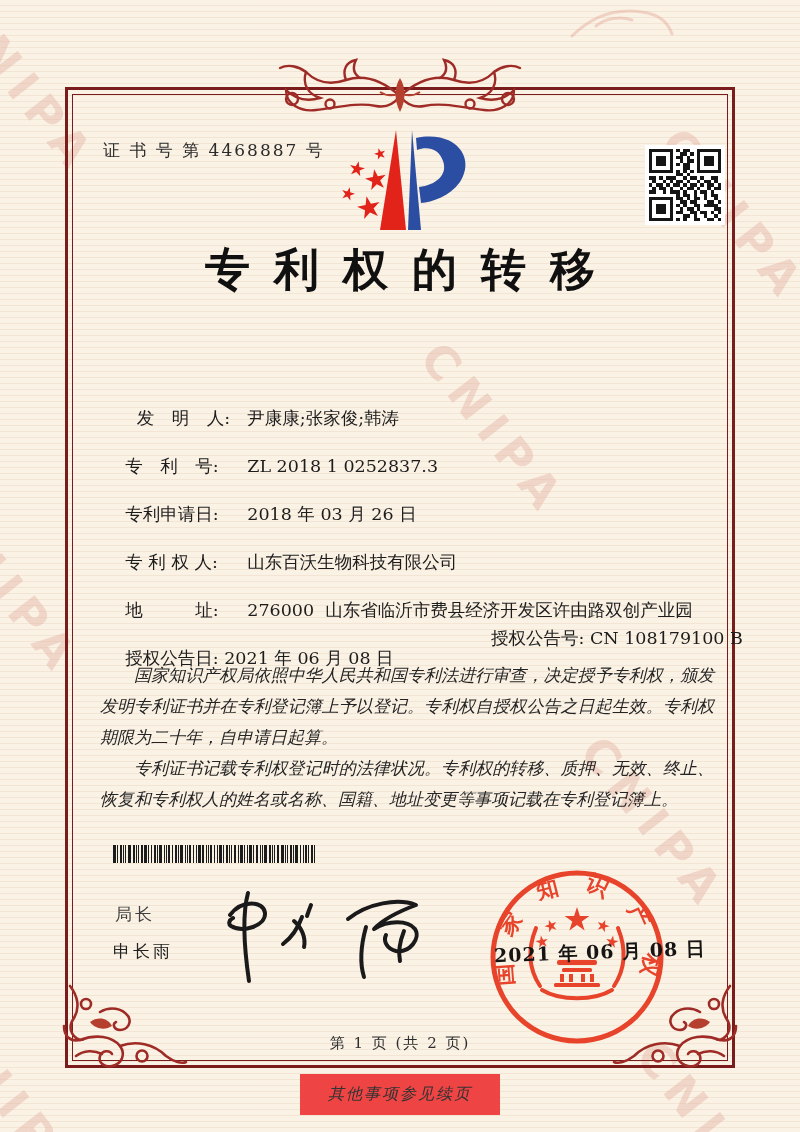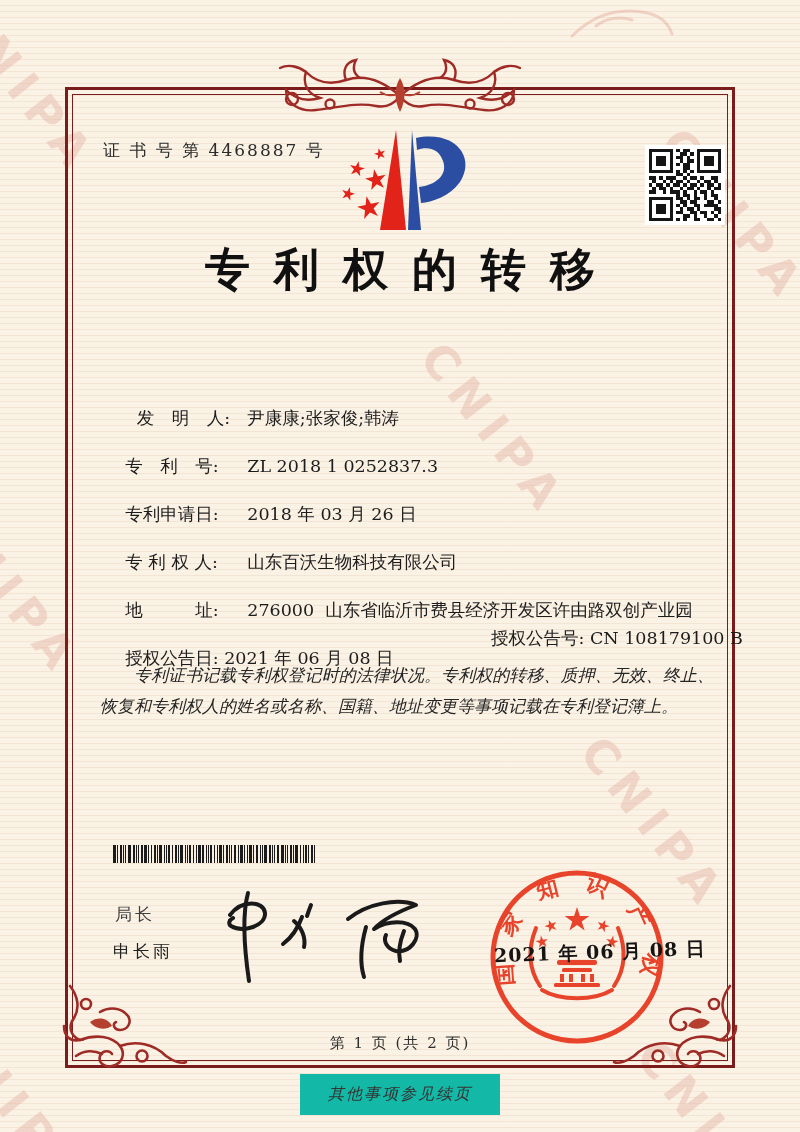--- a/index.html
+++ b/index.html
@@ -46,21 +46,21 @@
   .sig-title{left:115px;top:903px;font-size:17px;font-family:"DejaVu Sans",sans-serif;color:#404040;letter-spacing:3px;text-align:right;}
   .sig-name{left:113px;top:940px;font-size:17px;font-family:"DejaVu Sans",sans-serif;color:#222;letter-spacing:3px;}
   .signature-svg{left:218px;top:883px;width:232px;height:108px;}
   .seal-svg{left:488px;top:868px;width:178px;height:178px;opacity:.95;}
   .seal-date{
     left:494px;top:940px;width:180px;font-size:19px;font-weight:bold;color:#161313;
     letter-spacing:1px;transform:rotate(-2deg);z-index:4;white-space:nowrap;
   }
   .page-indicator{left:0;right:0;top:1034px;text-align:center;font-size:15px;letter-spacing:2px;color:#2e2e2e;}
   .footer-note{
-    left:50%;top:1074px;transform:translateX(-50%);background:#14b8a6;
+    left:50%;top:1074px;transform:translateX(-50%);background:#ef4444;
     padding:10px 28px;font-size:16px;font-style:italic;letter-spacing:2px;color:#333;
   }
   .ornament-top{left:272px;top:52px;width:256px;height:92px;z-index:3;}
   .ornament-bl{left:56px;top:982px;width:132px;height:92px;z-index:3;}
   .ornament-br{left:612px;top:982px;width:132px;height:92px;z-index:3;transform:scaleX(-1);}
   .ornament-tr-faint{left:566px;top:-4px;width:110px;height:50px;opacity:.3;z-index:1;}
 </style>
 </head>
 <body>
 
@@ -396,20 +396,21 @@
   </div>
   <div class="field-row abs" style="top:578px;">
     <span class="field-label">地　　　址: </span><span>276000  山东省临沂市费县经济开发区许由路双创产业园</span>
   </div>
   <div class="field-row abs" style="top:626px;width:620px;">
     <span>授权公告日: </span><span>2021 年 06 月 08 日</span>
     <span class="grant-no"><span>授权公告号: </span><span>CN 108179100 B</span></span>
   </div>
 
   <div class="abs paras">
+    <p>国家知识产权局依照中华人民共和国专利法进行审查，决定授予专利权，颁发发明专利证书并在专利登记簿上予以登记。专利权自授权公告之日起生效。专利权期限为二十年，自申请日起算。</p>
     <p>专利证书记载专利权登记时的法律状况。专利权的转移、质押、无效、终止、恢复和专利权人的姓名或名称、国籍、地址变更等事项记载在专利登记簿上。</p>
   </div>
 
   <svg class="abs barcode" id="barcode-svg" viewBox="0 0 206 18" preserveAspectRatio="none">
       <rect x="0" y="0" width="3" height="18" fill="#1b1b1b"></rect>
       <rect x="4" y="0" width="1" height="18" fill="#1b1b1b"></rect>
       <rect x="7" y="0" width="2" height="18" fill="#1b1b1b"></rect>
       <rect x="10" y="0" width="1" height="18" fill="#1b1b1b"></rect>
       <rect x="12" y="0" width="1" height="18" fill="#1b1b1b"></rect>
       <rect x="15" y="0" width="3" height="18" fill="#1b1b1b"></rect>

